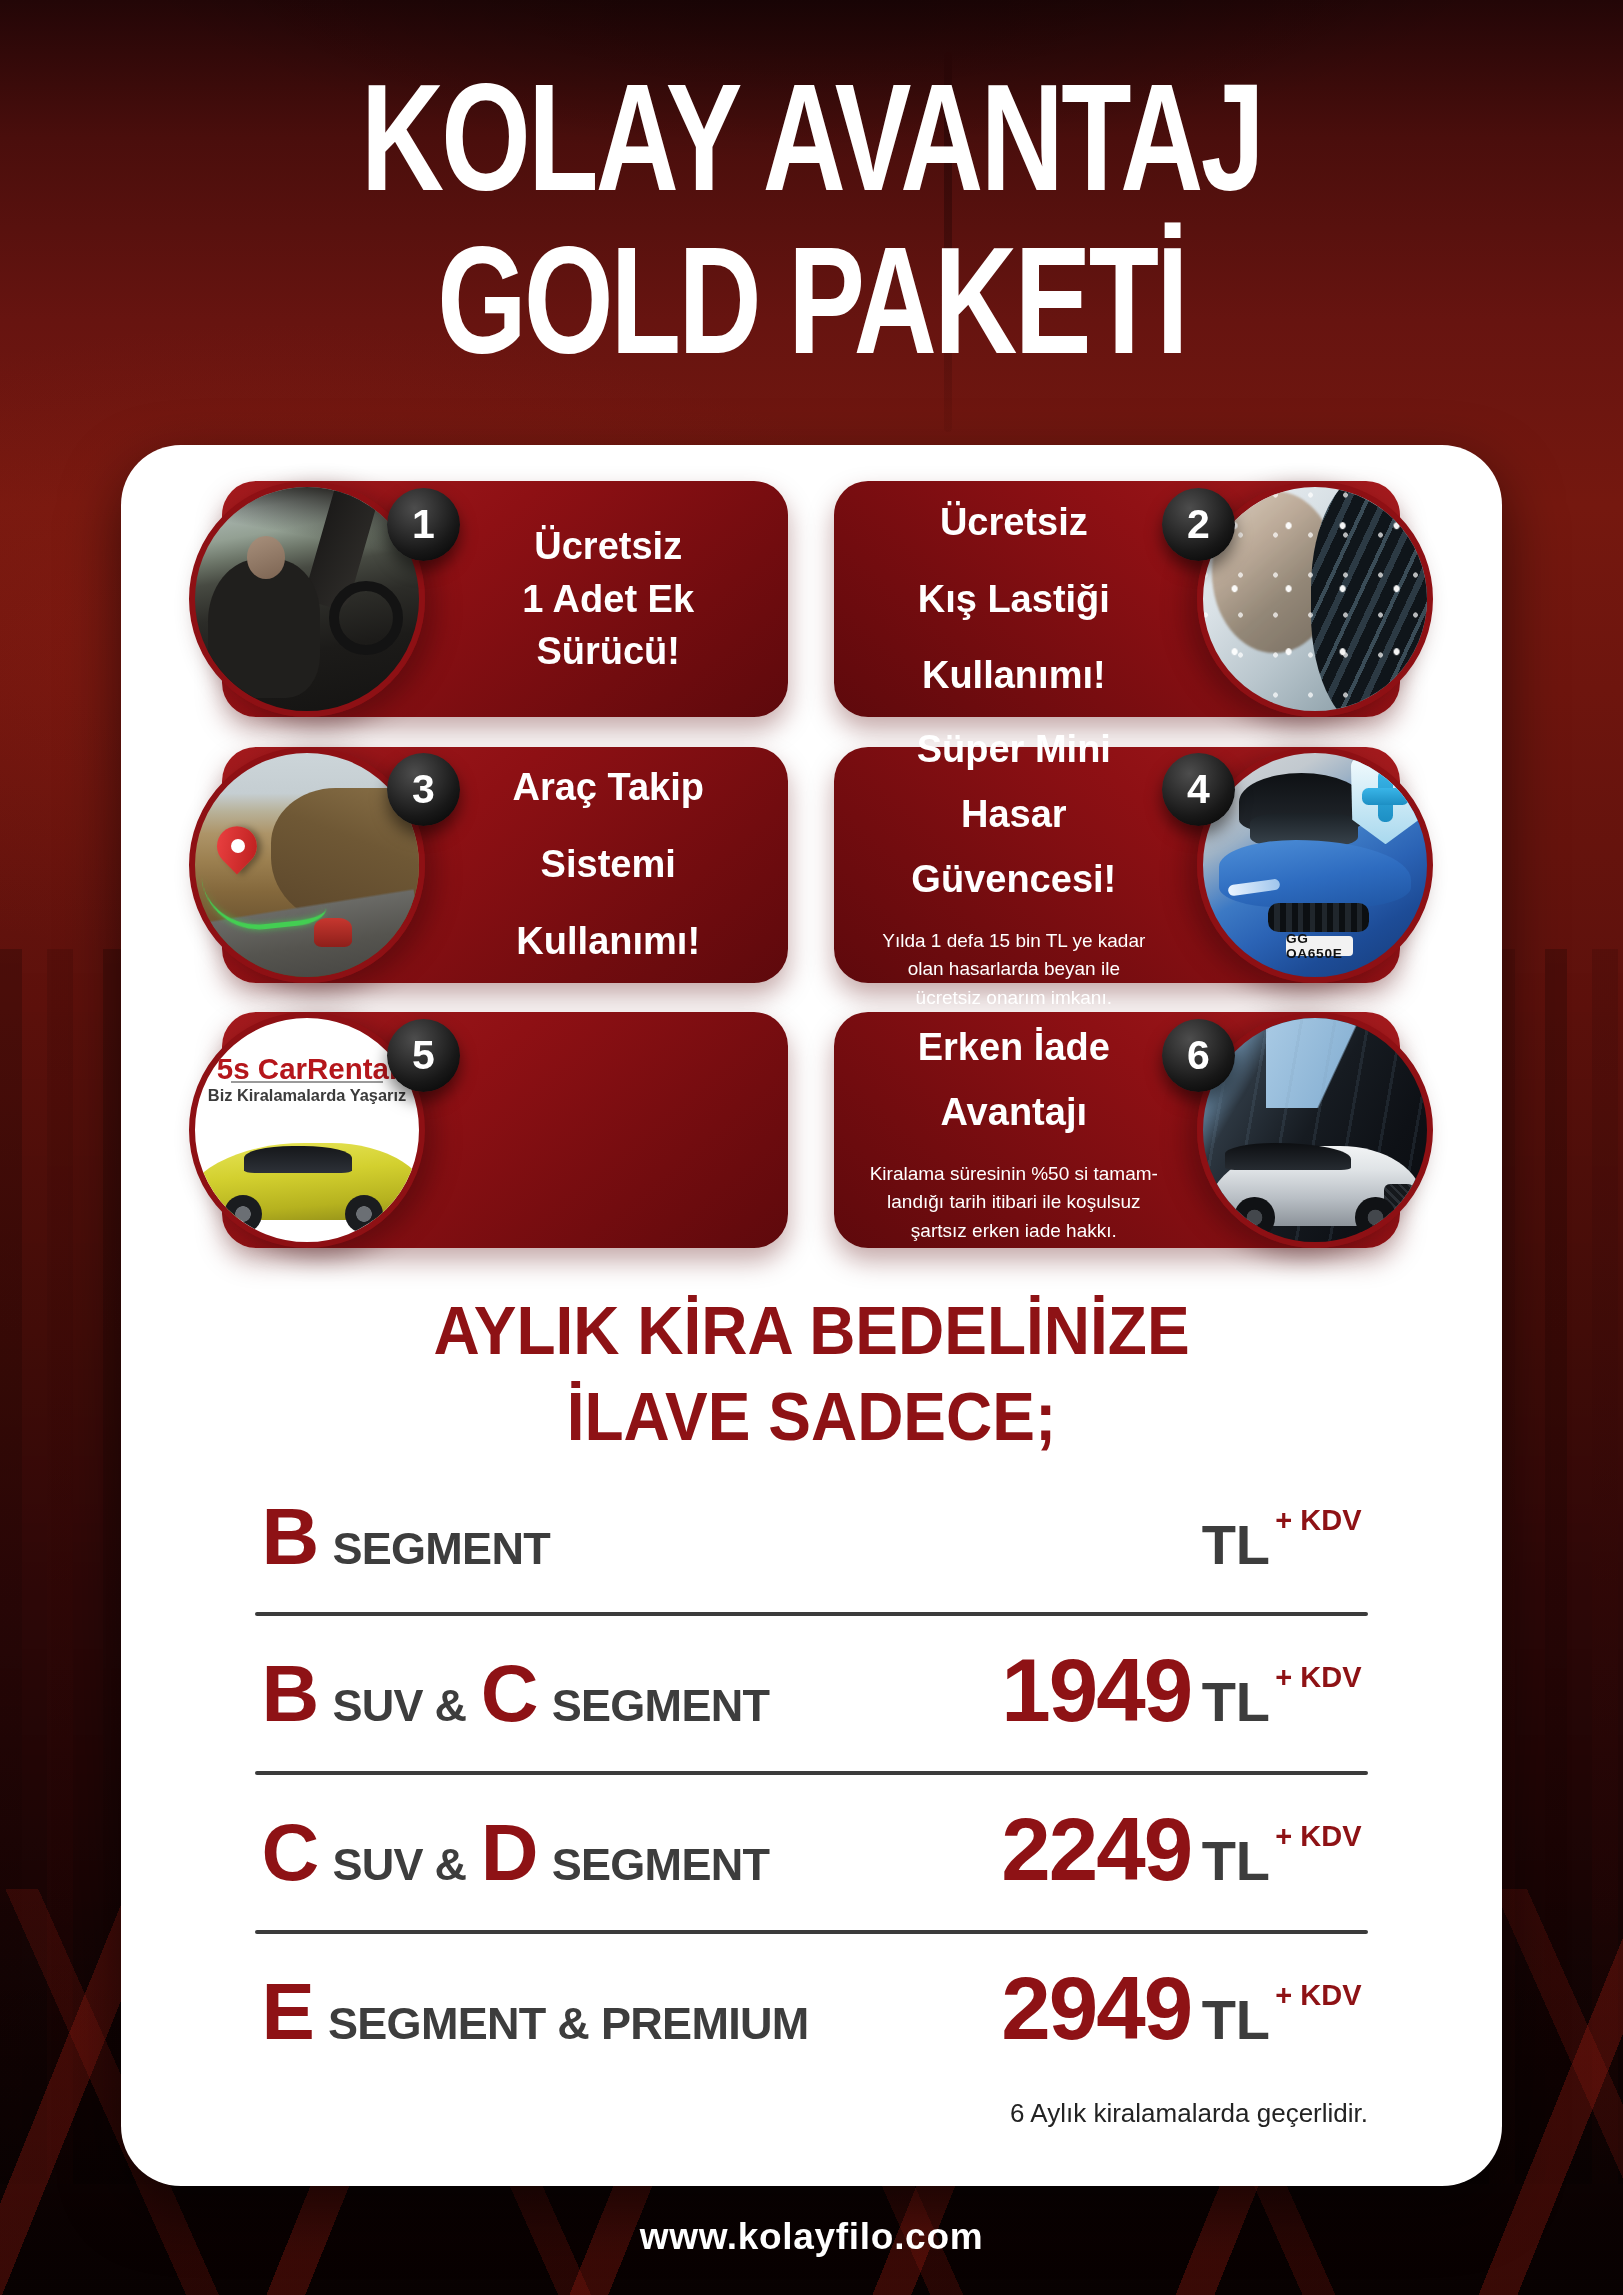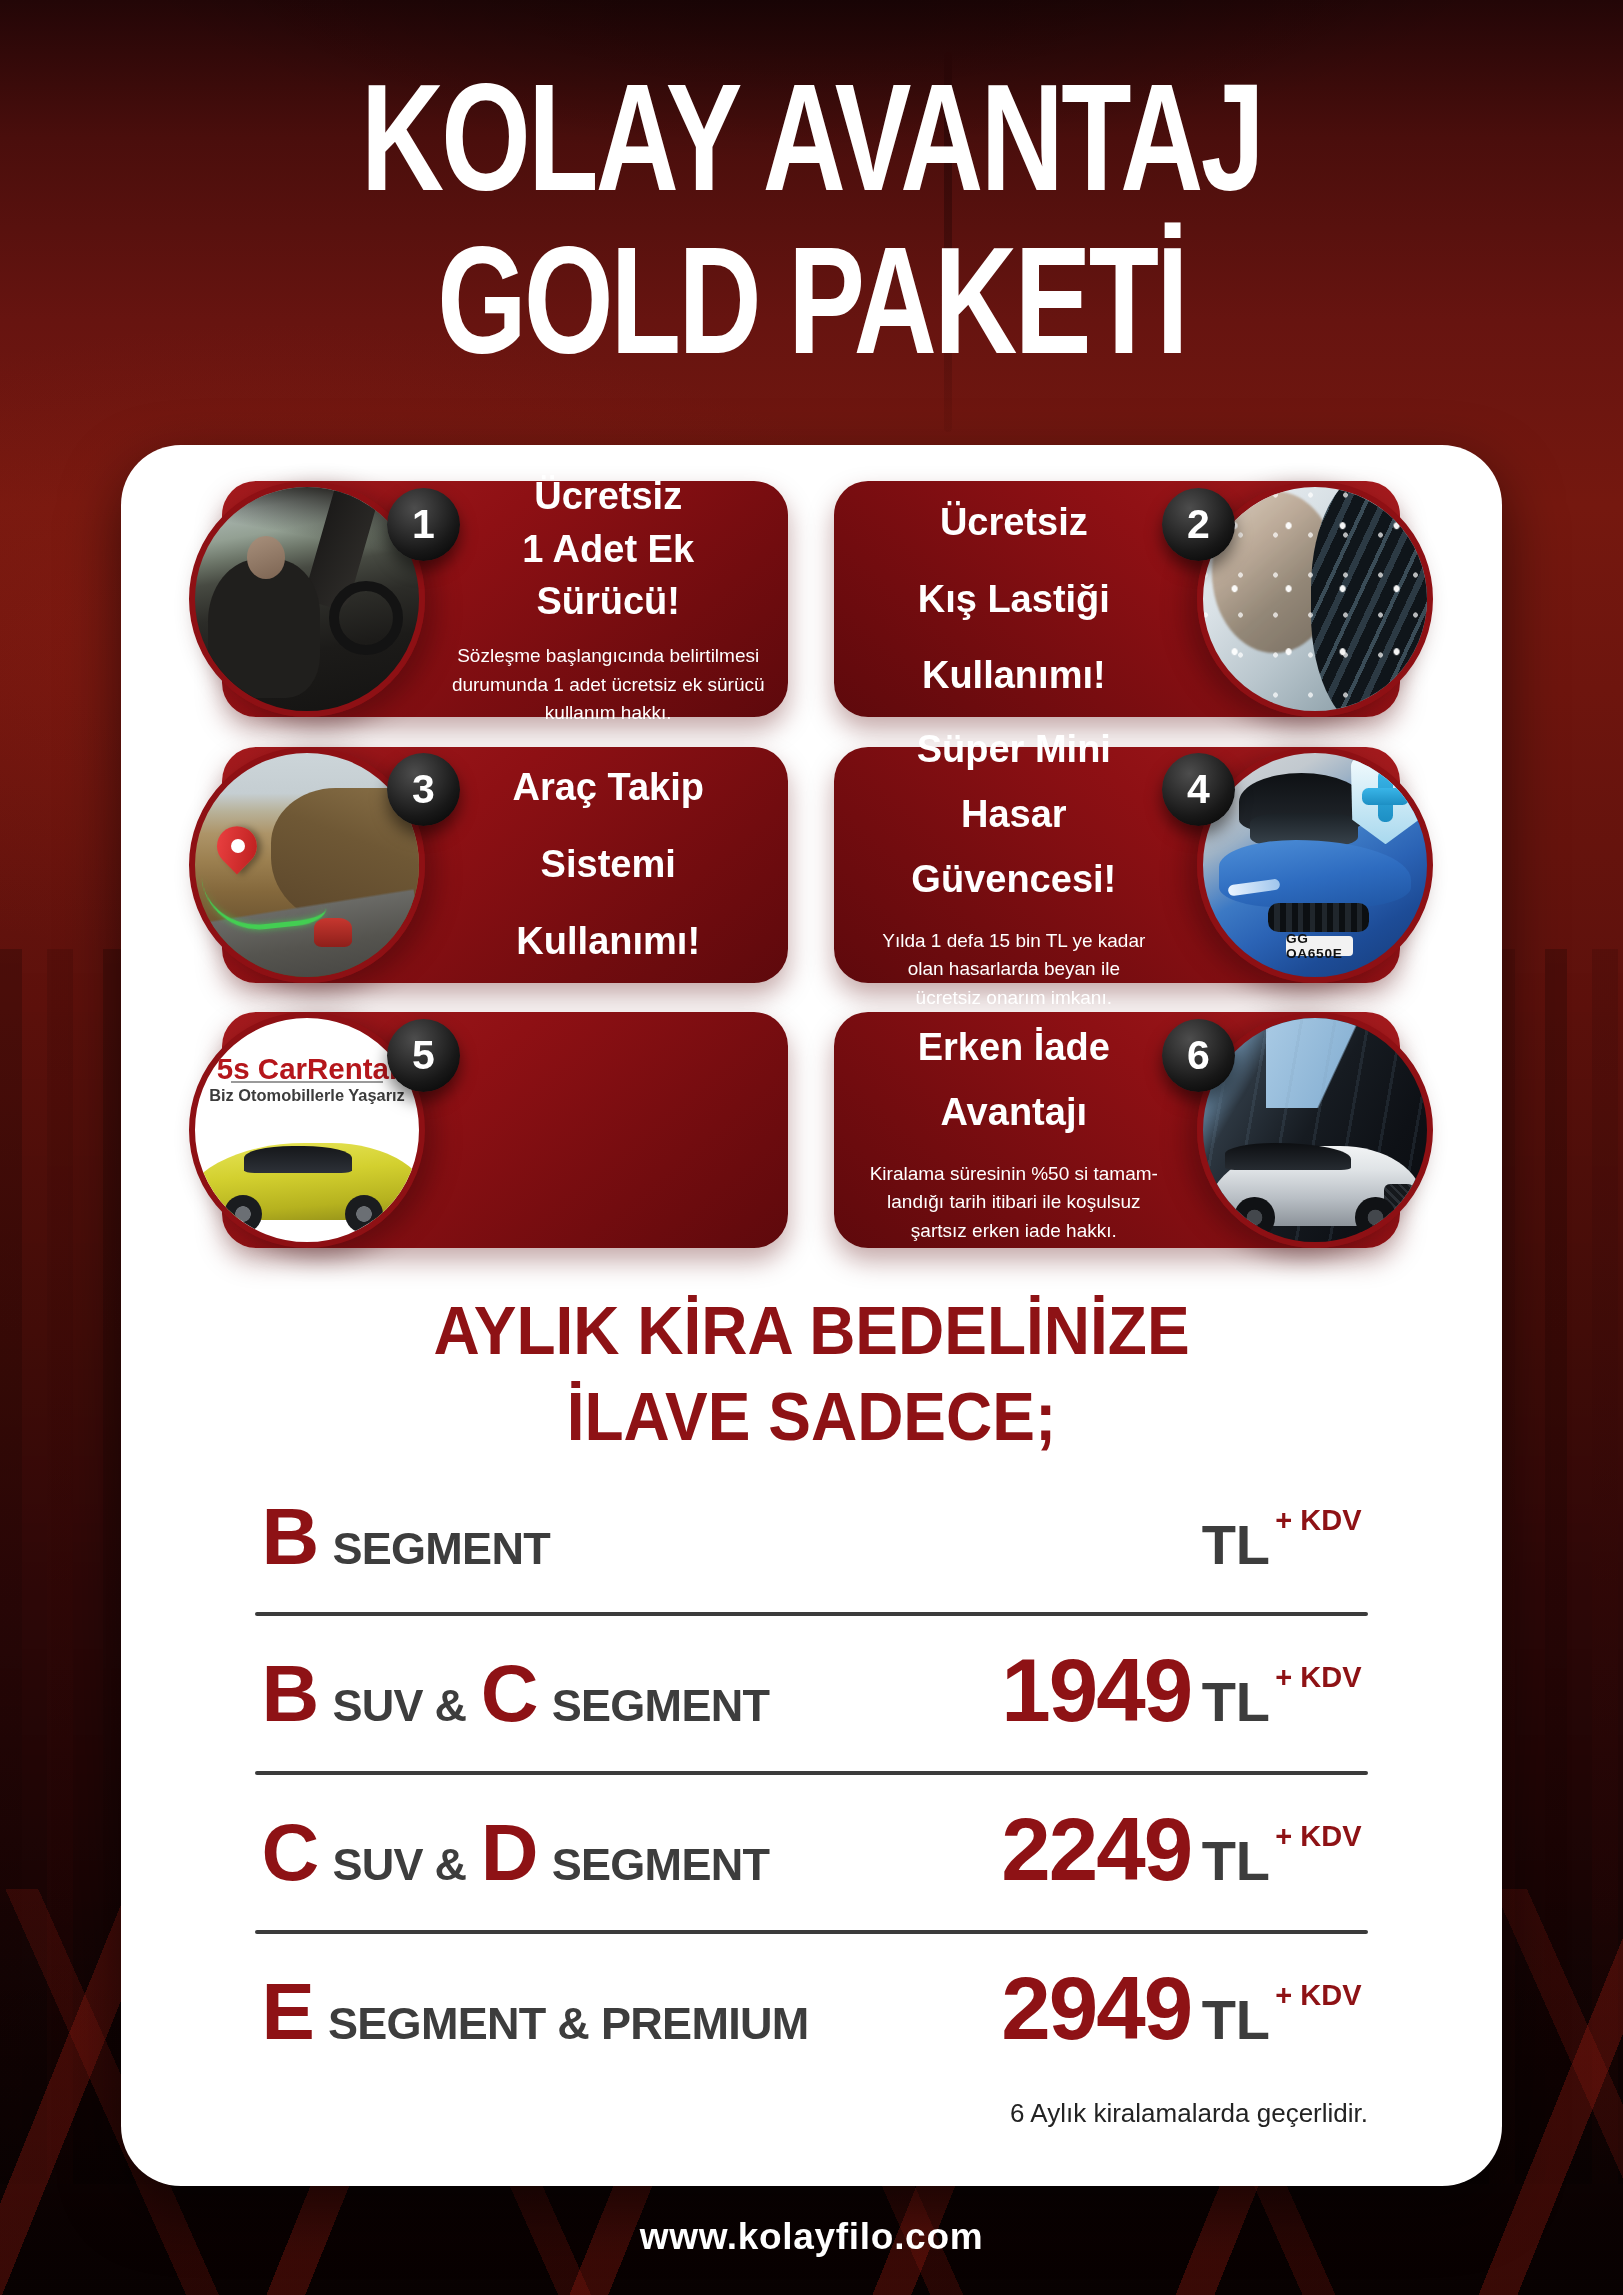--- a/index.html
+++ b/index.html
@@ -180,23 +180,20 @@
         <div class="d-head"></div>
         <div class="d-wheel"></div>
       </div>
       <div class="badge">
         <span>1</span>
       </div>
       <div class="cardtext">
         <h2 class="ctitle">Ücretsiz
 1 Adet Ek
 Sürücü!</h2>
-        <p class="csub">Sözleşme başlangıcında belirtilmesi
-durumunda 1 adet ücretsiz ek sürücü
-kullanım hakkı.</p>
       </div>
     </article>
 
     <article class="card right roomy">
       <div class="photo ph-tire">
         <div class="t-rim"></div>
         <div class="t-tread"></div>
         <div class="t-snow"></div>
       </div>
       <div class="badge">
@@ -250,21 +247,21 @@
         <p class="csub">Yılda 1 defa 15 bin TL ye kadar
 olan hasarlarda beyan ile
 ücretsiz onarım imkanı.</p>
       </div>
     </article>
 
     <article class="card left">
       <div class="photo ph-5s">
         <div class="f-brand">5s CarRental</div>
         <div class="f-rule"></div>
-        <div class="f-tag">Biz Otomobillerle Yaşarız</div>
+        <div class="f-tag">Biz Kiralamalarda Yaşarız</div>
         <div class="f-body"></div>
         <div class="f-win"></div>
         <div class="f-wheel f-w1"></div>
         <div class="f-wheel f-w2"></div>
       </div>
       <div class="badge">
         <span>5</span>
       </div>
     </article>
 

